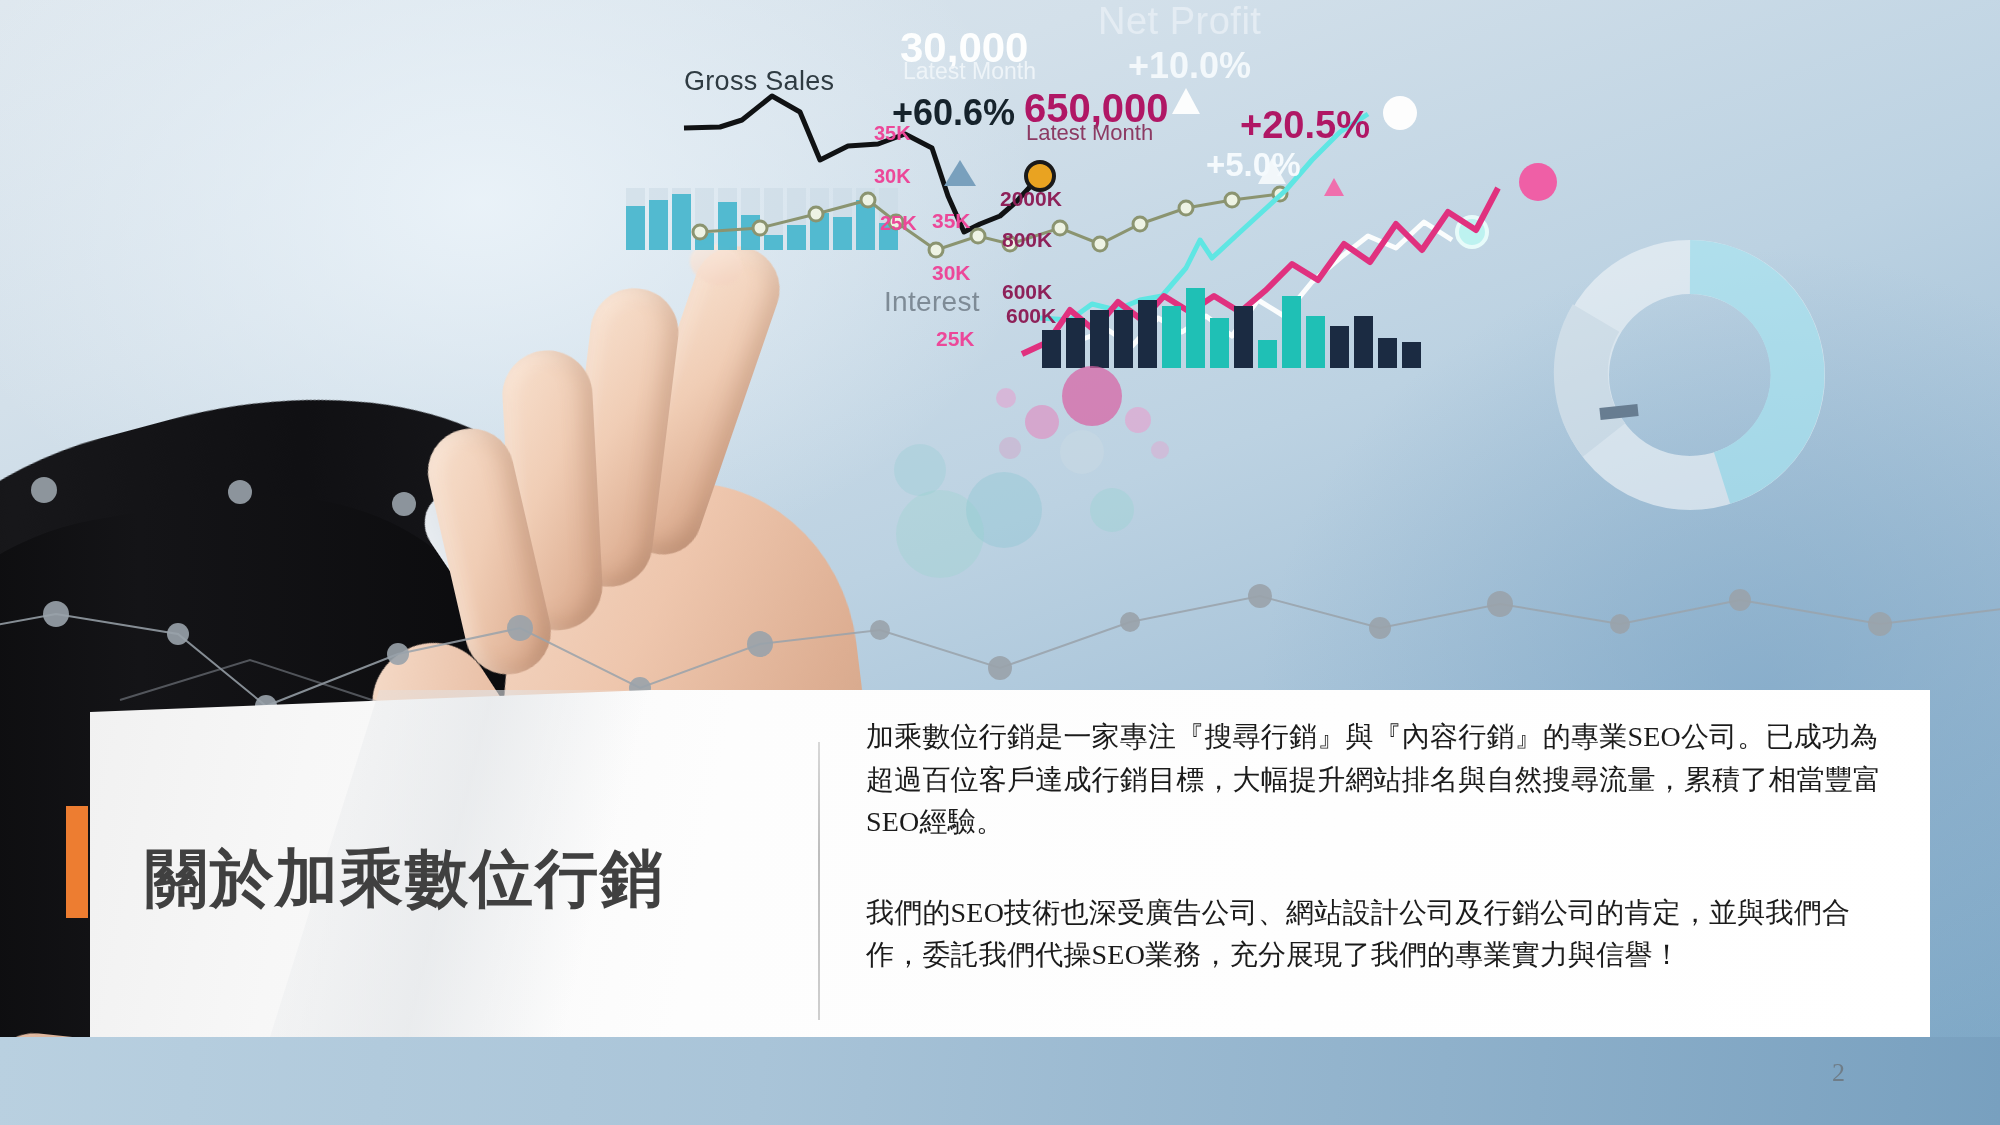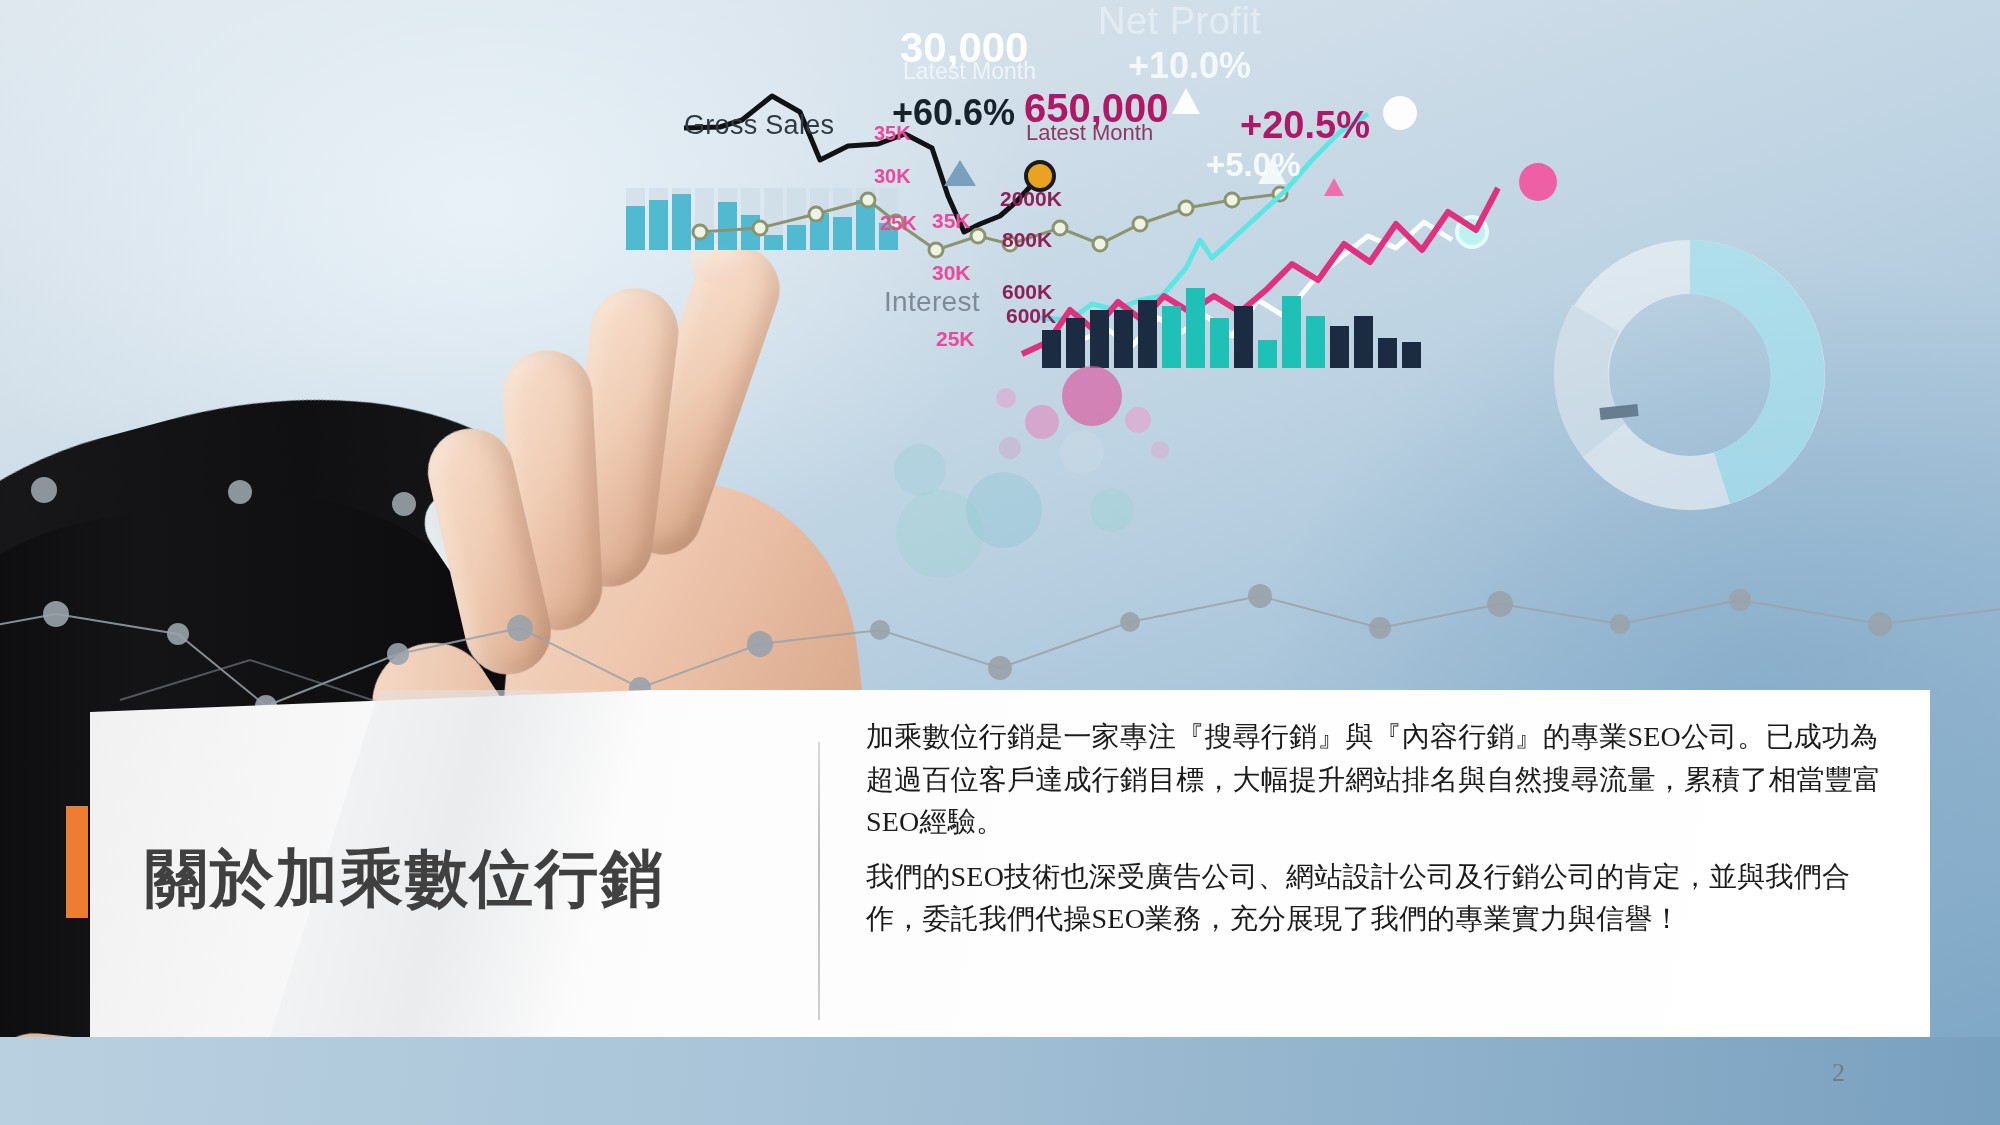--- a/index.html
+++ b/index.html
@@ -100,21 +100,21 @@
     border-radius:50%;
     opacity:.75; filter:blur(1.2px);
   }
 
   
   .gfx { position:absolute; left:0; top:0; width:2000px; height:1125px; pointer-events:none; }
 
   .lbl { position:absolute; font-family:"Liberation Sans", sans-serif; white-space:nowrap; }
 
   .lbl-gross {
-    left:684px; top:66px; font-size:27px; color:#2f3b42; letter-spacing:.3px;margin-top:44px;
+    left:684px; top:66px; font-size:27px; color:#2f3b42; letter-spacing:.3px;
   }
   .lbl-interest {
     left:884px; top:286px; font-size:28px; color:#7e8b96; letter-spacing:.3px;
   }
   .lbl-netprofit {
     left:1098px; top:0px; font-size:38px; color:#e8eff5; opacity:.85; letter-spacing:.5px;
   }
   .big-white { font-weight:bold; color:#fdfefe; }
   .big-magenta { font-weight:bold; color:#b01765; }
 
@@ -188,21 +188,21 @@
     left:866px; top:716px;
     width:1030px;
   }
   .body-p {
     font-size:28px;
     line-height:1.52;
     color:#1b1b1b;
     letter-spacing:.2px;
     font-family:"Liberation Serif", serif;
   }
-  .body-p + .body-p { margin-top:12px; }
+  .body-p + .body-p { margin-top:48px; }
 
   
   .bottom-band {
     position:absolute; left:0; top:1037px; width:2000px; height:88px;
     background:linear-gradient(95deg,#b9d0e0 0%,#a9c4d8 38%,#8fb1cb 72%,#78a0bf 100%);
   }
   .page-no {
     position:absolute; left:1832px; top:1058px;
     font-size:26px; color:#6f7d88;
     font-family:"Liberation Serif", serif;

